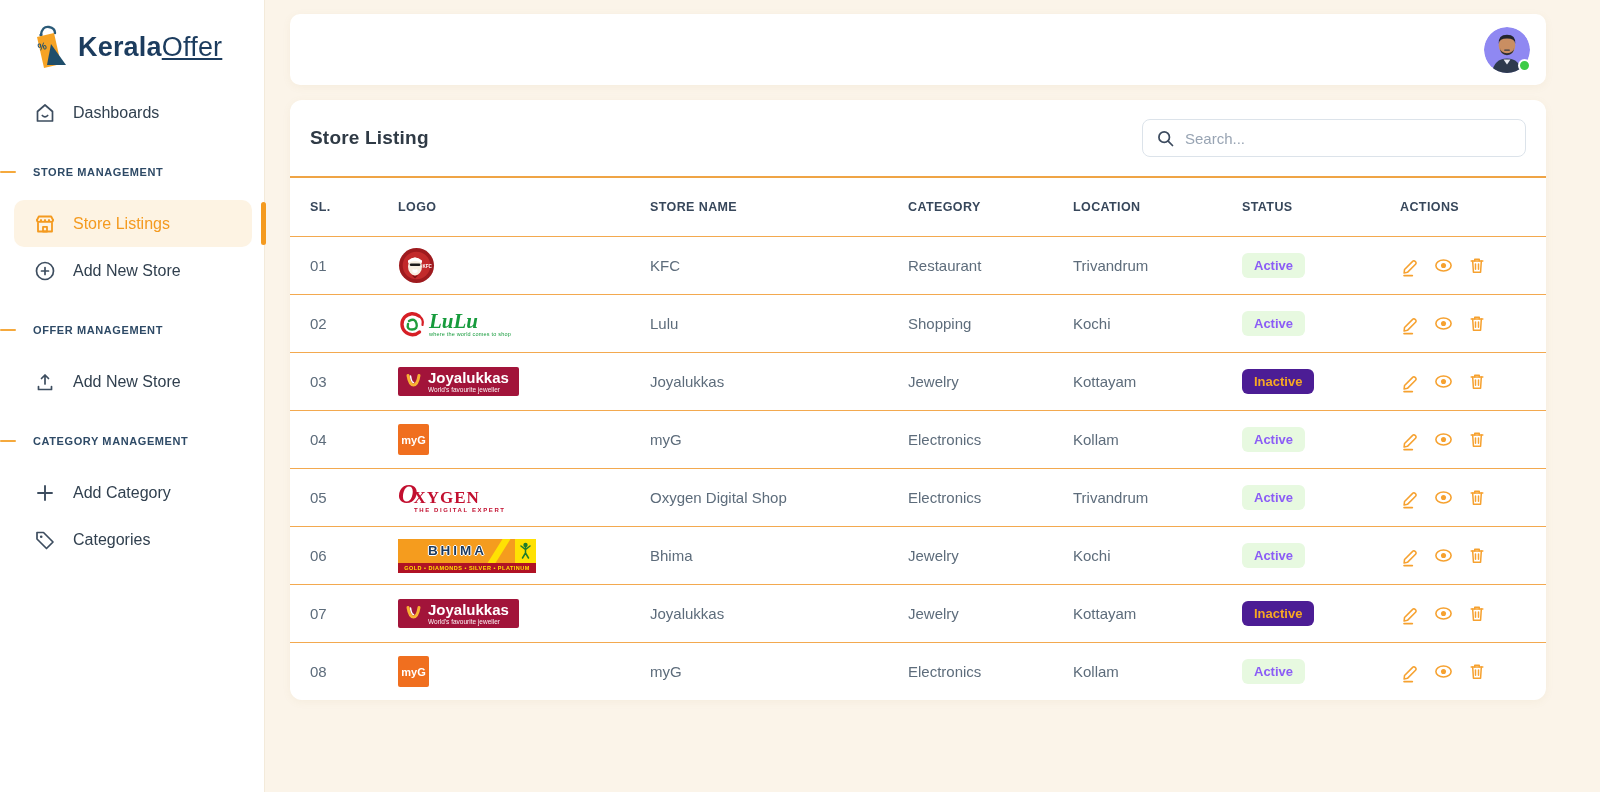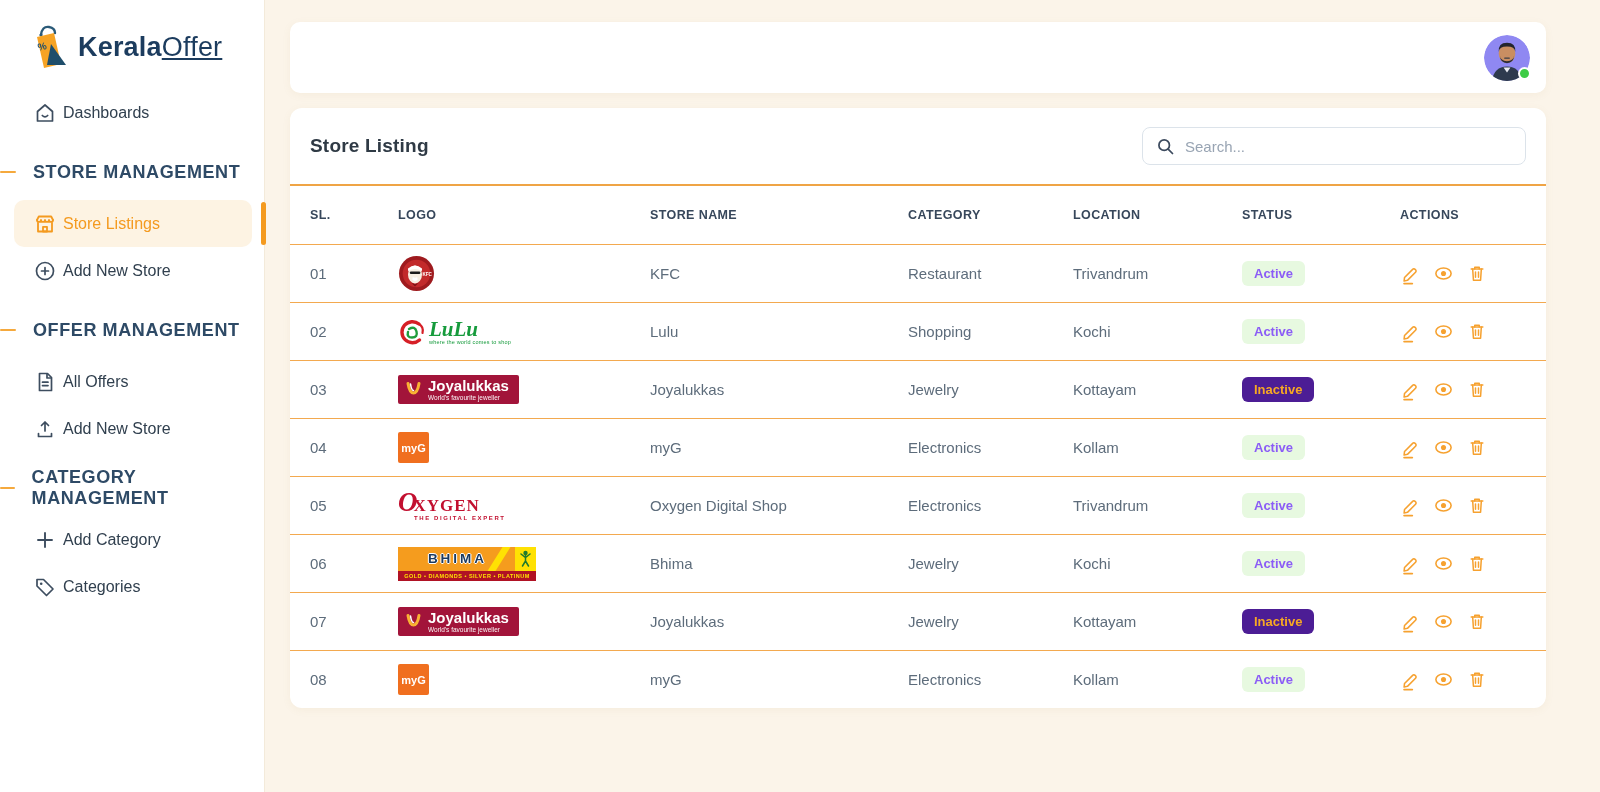--- a/index.html
+++ b/index.html
@@ -6,35 +6,35 @@
   html,body { width:1600px; height:792px; overflow:hidden; font-family:"Liberation Sans", sans-serif; background:#FBF4E9; }
   .app { display:flex; width:100%; height:100%; }
 
   
   .sidebar { width:265px; min-width:265px; height:100%; background:#FFFFFF; border-right:1px solid #F3EADA; position:relative; }
   .brand { display:flex; align-items:center; gap:8px; margin:24px 0 0 28px; }
   .brand-text { font-size:27px; color:#1C3C5E; letter-spacing:0.2px; }
   .brand-text .b { font-weight:700; }
   .brand-text .l { font-weight:300;text-decoration:underline; }
 
-  .side-item { display:flex; align-items:center; gap:6px; height:47px; padding-left:33px;
+  .side-item { display:flex; align-items:center; gap:16px; height:47px; padding-left:33px;
                font-size:16px; font-weight:500; color:#31404F; cursor:pointer; text-decoration:none; }
   .side-item svg { flex:0 0 auto; }
   .side-item.dashboards { margin-top:19px; }
 
   .section-label { display:flex; align-items:center; margin:26px 8px 18px 0; height:20px;
-                   font-size:18px; font-weight:700; color:#2E4A66; letter-spacing:0.6px; }
+                   font-size:11px; font-weight:700; color:#2E4A66; letter-spacing:0.6px; }
   .dash { width:16px; height:2px; background:#F5A93D; margin-right:17px; border-radius:1px; }
 
   .side-item.active { position:relative; margin:0 12px 0 14px; padding-left:19px; height:47px;
                       background:#FDF3E3; border-radius:10px; color:#F49A1F; }
   .active-bar { position:absolute; right:-14px; top:2px; bottom:2px; width:5px; background:#F49A1F; border-radius:3px; }
 
   
-  .main { flex:1; padding:22px 54px 0 25px; }
+  .main { flex:1; padding:14px 54px 0 25px; }
   .topbar { height:71px; background:#fff; border-radius:10px; box-shadow:0 2px 8px rgba(175,140,90,0.07);
             display:flex; align-items:center; justify-content:flex-end; padding-right:16px; }
   .avatar-wrap { position:relative; width:46px; height:46px; cursor:pointer; }
   .avatar-wrap svg { display:block; border-radius:50%; }
   .status-dot { position:absolute; right:-1px; bottom:1px; width:13px; height:13px; border-radius:50%;
                 background:#3ECC46; border:2px solid #fff; }
 
   .card { margin-top:15px; background:#fff; border-radius:12px; box-shadow:0 2px 8px rgba(175,140,90,0.07); overflow:hidden; }
   .card-header { display:flex; align-items:center; justify-content:space-between;
                  padding:19px 20px; border-bottom:2px solid #EFA445; }
@@ -136,28 +136,20 @@
         </svg>
         <span>Add New Store</span>
       </a>
 
       <div class="section-label">
         <span class="dash"></span>
         <span>OFFER MANAGEMENT</span>
       </div>
       <a class="side-item">
         <svg width="24" height="24" viewBox="0 0 24 24" fill="none" stroke="#3D4D5F" stroke-width="1.7" stroke-linecap="round" stroke-linejoin="round">
-          <path d="M6.5 3.5 H14.5 L18.5 7.5 V20.5 H6.5 Z"></path>
-          <path d="M14 4 V8 H18.3"></path>
-          <path d="M9.5 12.2 h5.5 M9.5 15.6 h5.5"></path>
-        </svg>
-        <span>All Offers</span>
-      </a>
-      <a class="side-item">
-        <svg width="24" height="24" viewBox="0 0 24 24" fill="none" stroke="#3D4D5F" stroke-width="1.7" stroke-linecap="round" stroke-linejoin="round">
           <path d="M12 5.5 V14"></path>
             <path d="M8.5 8.5 L12 5 L15.5 8.5"></path>
           <path d="M5.5 16.5 v3 h13 v-3"></path>
         </svg>
         <span>Add New Store</span>
       </a>
 
       <div class="section-label">
         <span class="dash"></span>
         <span>CATEGORY MANAGEMENT</span>

